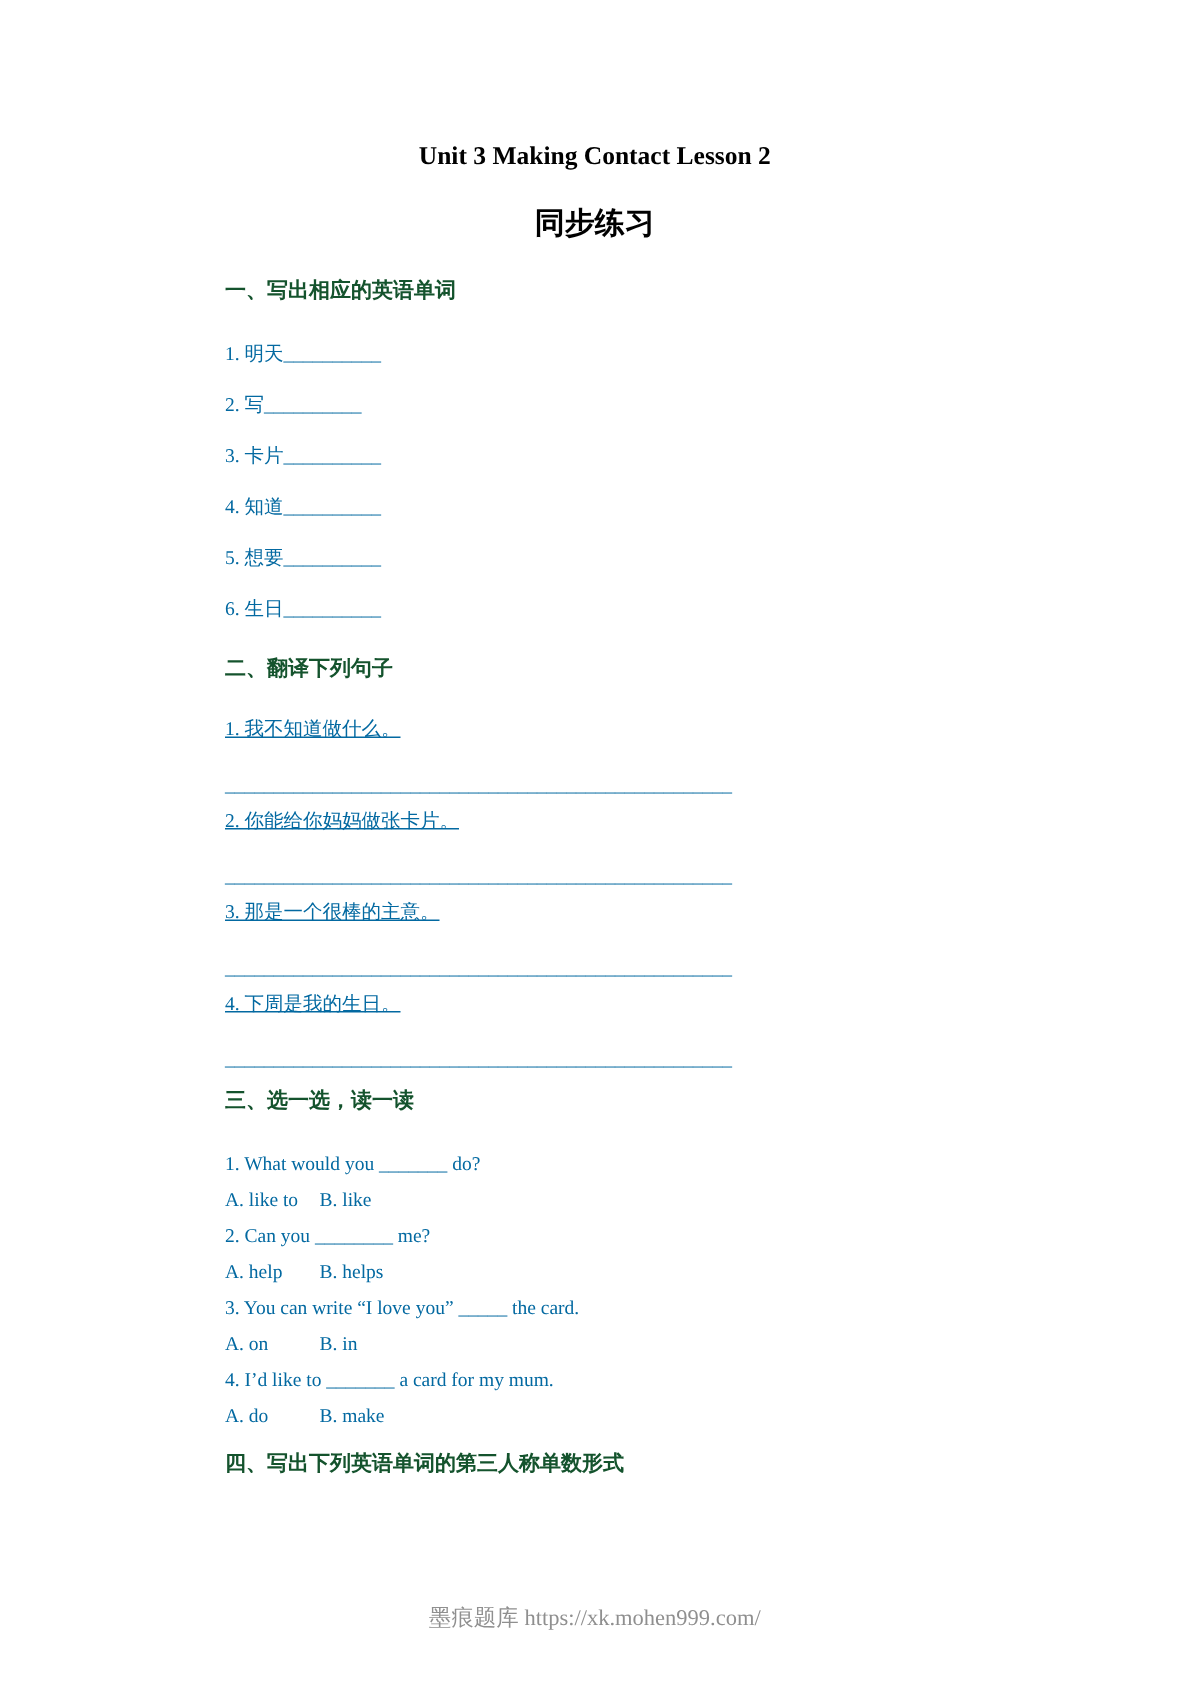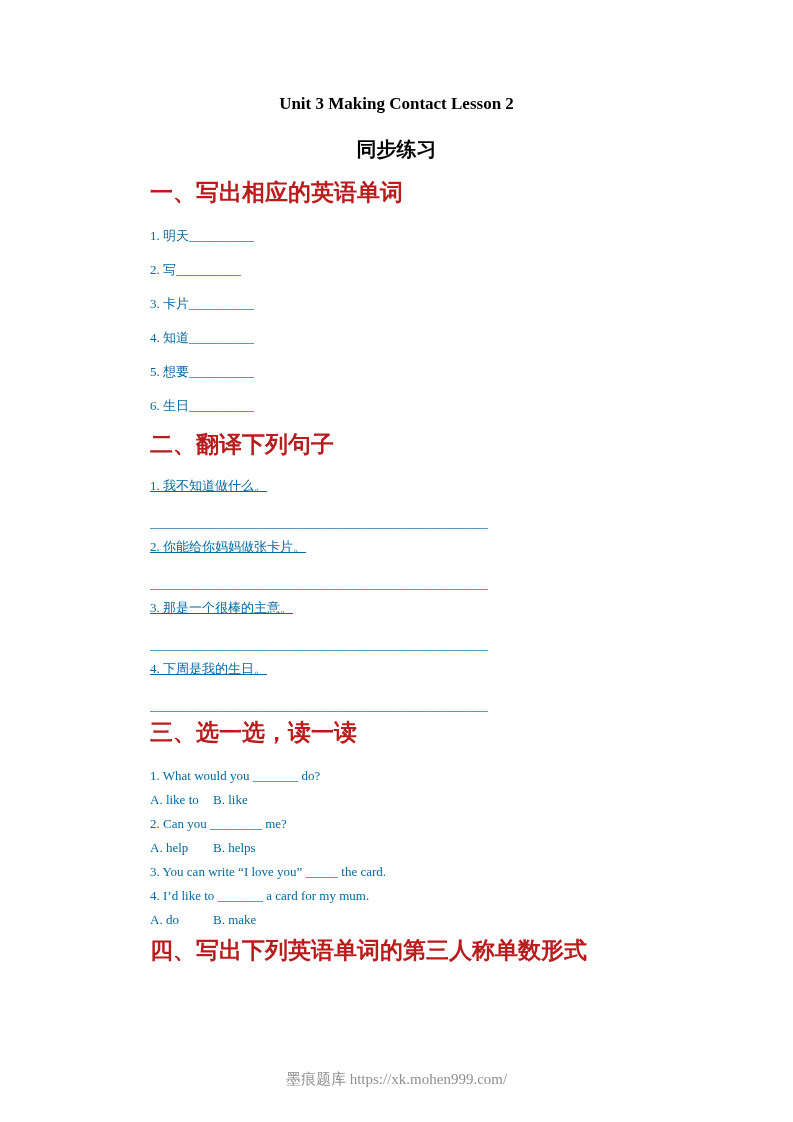--- a/index.html
+++ b/index.html
@@ -24,25 +24,25 @@
   }
   .doc-subtitle {
     font-family: "Liberation Sans", sans-serif;
     font-size: 20px;
     font-weight: bold;
     line-height: 26px;
     text-align: center;
     margin-top: 20px;
   }
   .section-heading {
-    font-family: Liberation Serif, serif;
-    font-size: 23px;
+    font-family: Liberation Sans, sans-serif;
+    font-size: 14px;
     font-weight: bold;
     line-height: 22px;
-    color: #b91c1c;
+    color: #14532d;
   }
   .sh-1 { margin-top: 20px; margin-bottom: 24px; }
   .sh-2 { margin-top: 20px; margin-bottom: 22px; }
   .sh-3 { margin-top: 8px;  margin-bottom: 24px; }
   .sh-4 { margin-top: 12px; margin-bottom: 20px; }
   .line {
     font-family: "Liberation Serif", serif;
     font-size: 13px;
     line-height: 16px;
     white-space: pre-wrap;
@@ -100,20 +100,21 @@
     <div class="section">
       <div class="section-heading sh-3">三、选一选，读一读</div>
 
       <p class="line q-line">1. What would you _______ do?</p>
       <p class="line options"><span class="opt-a">A. like to</span><span class="opt-b">B. like</span></p>
 
       <p class="line q-line">2. Can you ________ me?</p>
       <p class="line options"><span class="opt-a">A. help</span><span class="opt-b">B. helps</span></p>
 
       <p class="line q-line">3. You can write “I love you” _____ the card.</p>
+      <p class="line options"><span class="opt-a">A. on</span><span class="opt-b">B. in</span></p>
 
       <p class="line q-line">4. I’d like to _______ a card for my mum.</p>
       <p class="line options"><span class="opt-a">A. do</span><span class="opt-b">B. make</span></p>
     </div>
 
     <div class="section">
       <div class="section-heading sh-4">四、写出下列英语单词的第三人称单数形式</div>
     </div>
 
   </div>

